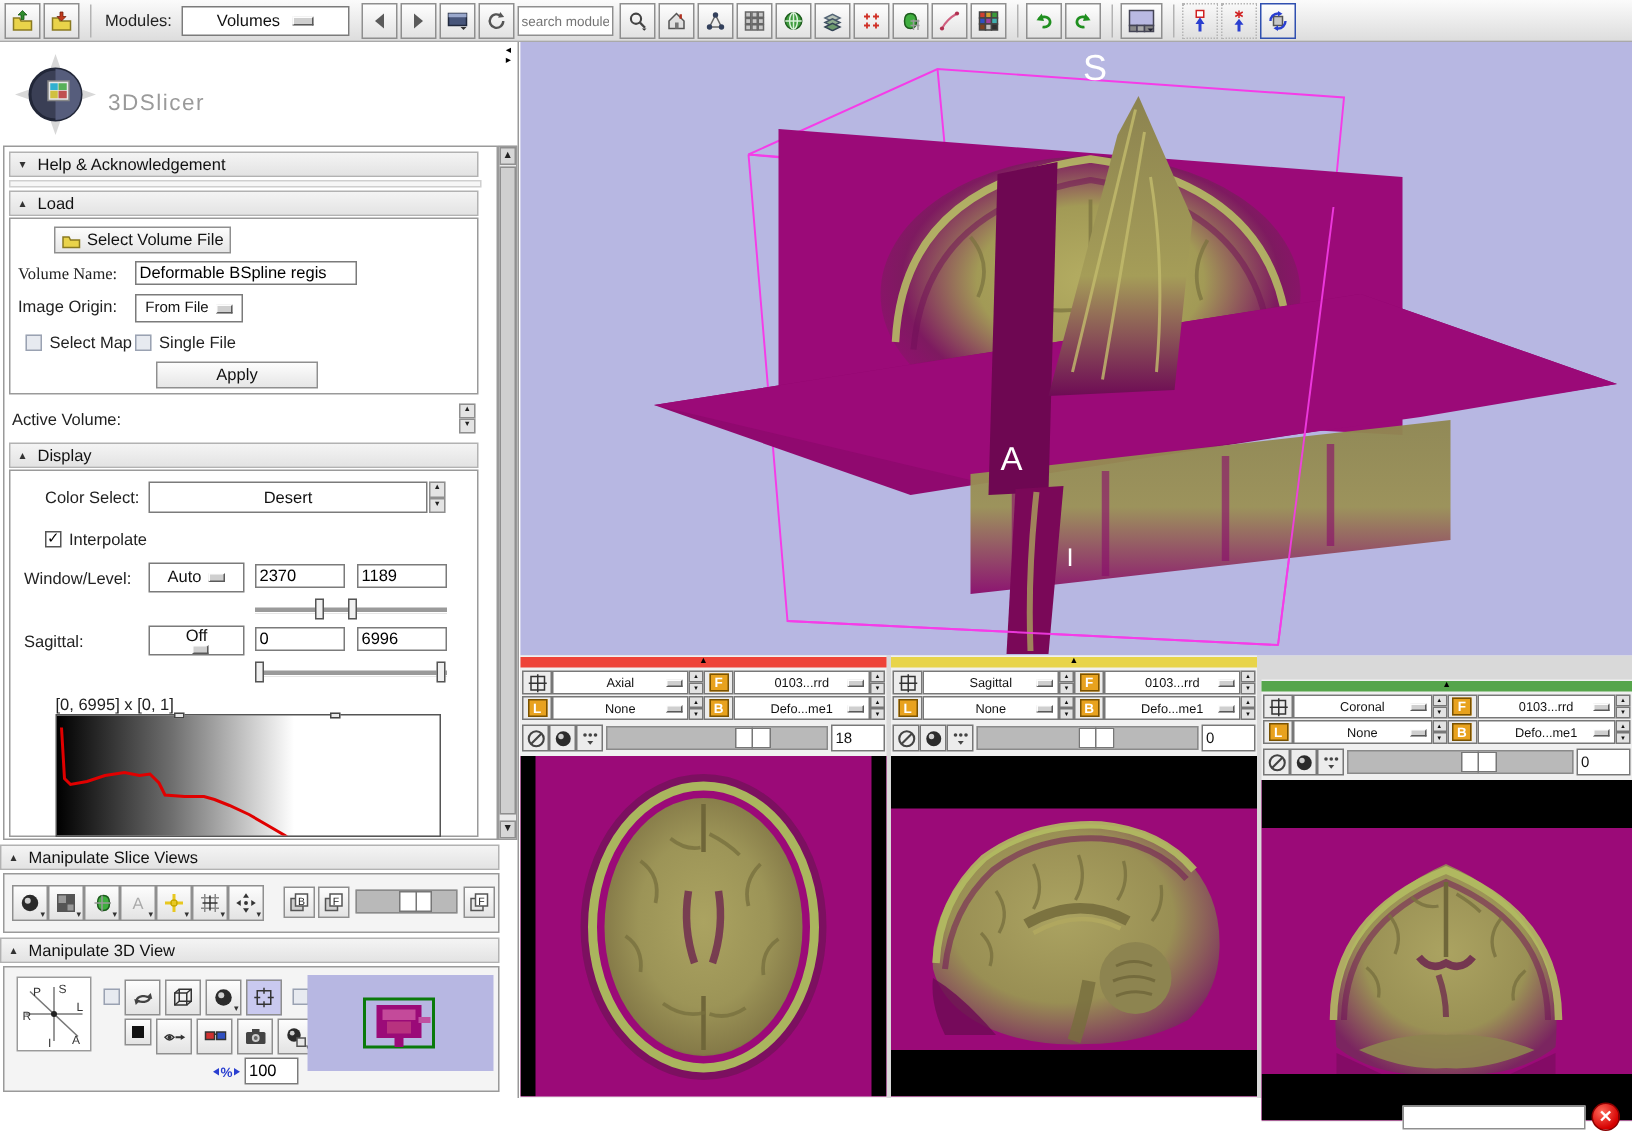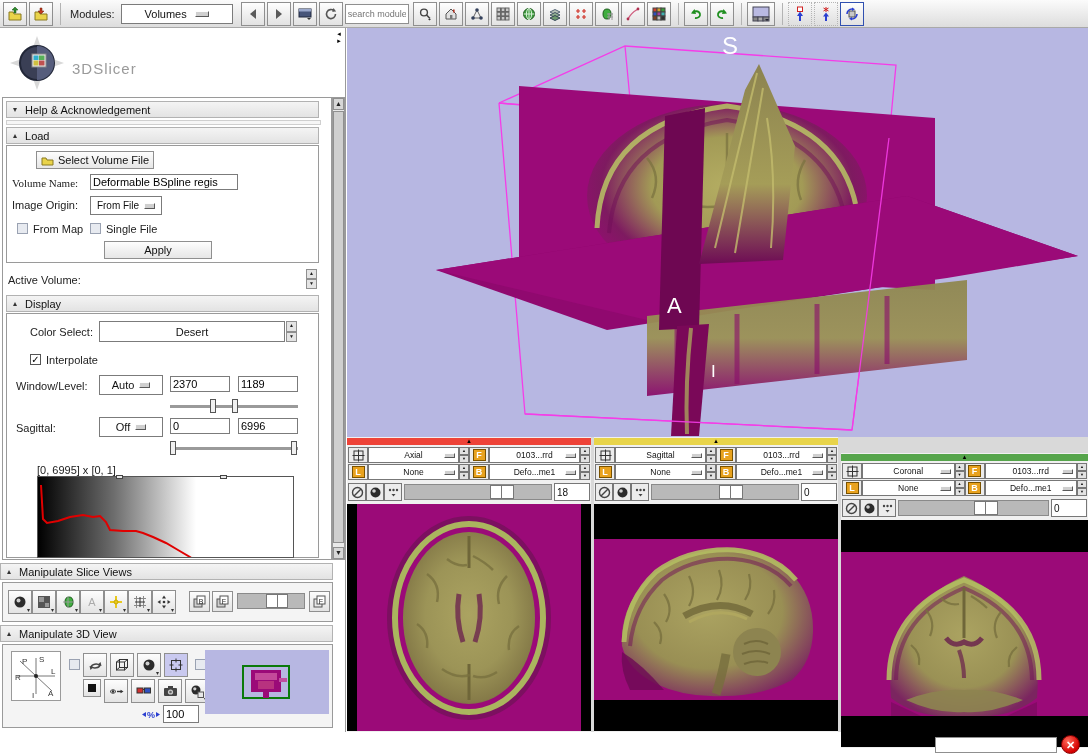--- a/index.html
+++ b/index.html
@@ -327,21 +327,21 @@
           <span>Select Volume File</span>
         </div>
         <span class="flabel" style="position:absolute;left:5px;top:31px;font-family:Liberation Serif, serif;">Volume Name:</span>
         <input class="tin" style="position: absolute; left: 83px; top: 28px; width: 148px;" value="Deformable BSpline regis">
         <span class="flabel" style="position:absolute;left:5px;top:53px;">Image Origin:</span>
         <div class="combo" style="position:absolute;left:83px;top:50px;width:72px;height:19px;">
           <span style="font-size:10px;">From File</span>
           <span class="omark" style="width:9px;margin-left:5px;"></span>
         </div>
         <span class="cb" style="position:absolute;left:10px;top:77px;"></span>
-        <span class="flabel" style="position:absolute;left:26px;top:77px;">From Map</span>
+        <span class="flabel" style="position:absolute;left:26px;top:77px;">Select Map</span>
         <span class="cb" style="position:absolute;left:83px;top:77px;"></span>
         <span class="flabel" style="position:absolute;left:99px;top:77px;">Single File</span>
         <div class="btnlike" style="position:absolute;left:73px;top:95px;width:108px;height:18px;">
           <span>Apply</span>
         </div>
       </div>
 
       <span class="flabel" style="position:absolute;left:5px;top:176px;">Active Volume:</span>
       <div class="spin" style="position:absolute;left:303px;top:171px;height:20px;">
           <span>▲</span>
@@ -371,21 +371,21 @@
           <span class="omark" style="width:9px;margin-left:5px;"></span>
         </div>
         <input class="tin" style="position: absolute; left: 163px; top: 62px; width: 60px;" value="2370">
         <input class="tin" style="position: absolute; left: 231px; top: 62px; width: 60px;" value="1189">
         <div class="groove" style="position:absolute;left:163px;top:91px;width:128px;">
           <div class="handle" style="left:40px;"></div>
           <div class="handle" style="left:62px;"></div>
         </div>
 
         <span class="flabel" style="position:absolute;left:9px;top:108px;">Sagittal:</span>
-        <div class="combo" style="position:absolute;left:92px;top:103px;width:64px;height:20px;">
+        <div class="combo" style="position:absolute;left:92px;top:103px;width:64px;height:20px;flex-direction:column;">
           <span>Off</span>
           <span class="omark" style="width:9px;margin-left:5px;"></span>
         </div>
         <input class="tin" style="position: absolute; left: 163px; top: 104px; width: 60px;" value="0">
         <input class="tin" style="position: absolute; left: 231px; top: 104px; width: 60px;" value="6996">
         <div class="groove" style="position:absolute;left:163px;top:133px;width:128px;">
           <div class="handle" style="left:0px;"></div>
           <div class="handle" style="left:121px;"></div>
         </div>
 

